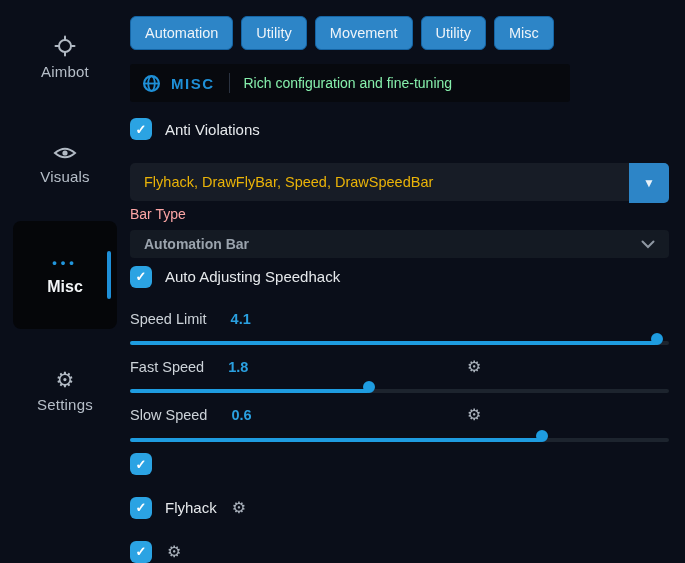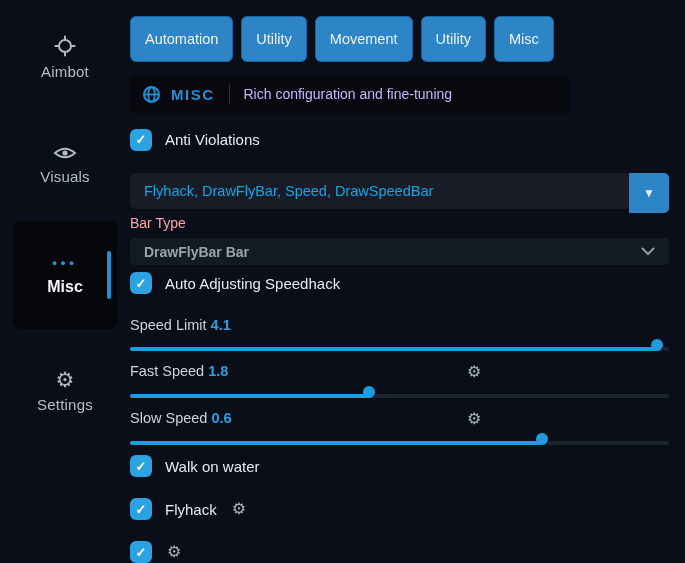--- a/index.html
+++ b/index.html
@@ -25,60 +25,60 @@
     position:relative; cursor:pointer;
   }
   .misc-box .dots { color:#2196dd; font-size:13px; font-weight:bold; letter-spacing:4px; }
   .misc-box .lbl { font-size:16px; font-weight:bold; color:#f2f4f6; }
   .misc-box .accent-bar { position:absolute; right:6px; top:30px; width:4px; height:48px; background:#1e8fd8; border-radius:2px; }
   .gear-glyph { font-size:21px; }
   
   .main { width:539px; flex:0 0 539px; padding-top:16px; display:flex; flex-direction:column; }
   .tabs { display:flex; gap:8px; }
   .tab {
-    height:46px; padding:0 14px; background:#2d85c7; border:1px solid #1565a5; border-radius:6px;
+    height:34px; padding:0 14px; background:#2d85c7; border:1px solid #1565a5; border-radius:6px;
     color:#eef4f9; font-size:14.5px; display:flex; align-items:center; cursor:pointer;
   }
   .header-bar {
     margin-top:14px; width:440px; height:40px; background:#07090e; border-radius:3px;
     display:flex; align-items:center; padding:0 12px; gap:10px;
   }
   .header-bar .title { color:#1f8fd6; font-weight:bold; font-size:15px; letter-spacing:1.5px; }
   .header-bar .divider { width:1px; height:20px; background:#2a3240; margin:0 4px; }
-  .header-bar .subtitle { color:#c4b5fd; font-size:14px; }
+  .header-bar .subtitle { color:#86efac; font-size:14px; }
   
   .chk-row { display:flex; align-items:center; gap:13px; height:24px; cursor:pointer; }
   .chk {
     width:22px; height:22px; background:#2ba3e3; border-radius:6px; flex:0 0 22px;
     display:flex; align-items:center; justify-content:center; color:#fff; font-size:13px; font-weight:bold;
   }
   .chk-row .lbl { font-size:15px; color:#e6e9ec; }
   .inline-gear { color:#aab2bc; font-size:16px; line-height:1; margin-left:2px; cursor:pointer; }
   .row-anti { margin-top:16px; }
   
   .multiselect {
     margin-top:22px; height:40px; background:#171c26; border-radius:5px; display:flex; align-items:center;
     position:relative; cursor:pointer;
   }
-  .multiselect .val { font-size:14.5px; color:#0ea5e9; padding-left:14px; }
+  .multiselect .val { font-size:14.5px; color:#eab308; padding-left:14px; }
   .ms-btn {
     position:absolute; right:0; top:0; width:40px; height:40px; background:#2d85c7;
     border-radius:0 5px 5px 0; display:flex; align-items:center; justify-content:center;
     color:#e8f1f8; font-size:12px; cursor:pointer;
   }
   .field-label { margin-top:5px; font-size:14px; color:#fca5a5; height:18px; display:flex; align-items:center; }
   .select {
     margin-top:7px; height:30px; background:#141a23; border-radius:4px; display:flex; align-items:center;
     justify-content:space-between; padding:0 14px; cursor:pointer;
   }
   .select .val { font-size:14px; font-weight:bold; color:#9aa3ad; }
   .select .chev { color:#8f98a3; }
   .row-auto { margin-top:7px; }
   
-  .slider-label { height:18px; display:flex; align-items:center; gap:4px; position:relative; }
+  .slider-label { height:18px; display:flex; align-items:center; gap:24px; position:relative; }
   .slider-label .lbl { font-size:14.5px; color:#cdd3d9; }
   .slider-label .val { font-size:14.5px; font-weight:bold; color:#2aa0e0; }
   .slider-label .gear-abs { position:absolute; left:335px; top:1px; }
   .lbl-speedlimit { margin-top:22px; }
   .lbl-fast, .lbl-slow { margin-top:7px; }
   .slider { margin-top:6px; height:19px; position:relative; cursor:pointer; }
   .slider .track { position:absolute; left:0; right:0; top:8px; height:4px; background:#1d242e; border-radius:2px; }
   .slider .fill { position:absolute; left:0; top:8px; height:4px; background:#1e9ce0; border-radius:2px; }
   .slider .thumb {
     position:absolute; top:0; width:7px; height:7px; border:6px solid #1e9ce0; border-radius:50%;
@@ -162,21 +162,21 @@
   <div class="multiselect">
     <span class="val">Flyhack, DrawFlyBar, Speed, DrawSpeedBar</span>
     <span class="ms-btn">
       <span>▼</span>
     </span>
   </div>
 
   <div class="field-label">Bar Type</div>
 
   <div class="select">
-    <span class="val">DrawFlyBar Bar</span>
+    <span class="val">Automation Bar</span>
     <span class="chev">
       <svg width="14" height="9" viewBox="0 0 14 9" fill="none" stroke="#8f98a3" stroke-width="2" stroke-linecap="round">
         <polyline points="1.5,1.5 7,7 12.5,1.5"></polyline>
       </svg>
     </span>
   </div>
 
   <div class="chk-row row-auto">
     <span class="chk">✓</span>
     <span class="lbl">Auto Adjusting Speedhack</span>
@@ -209,21 +209,20 @@
     <span class="inline-gear gear-abs">⚙</span>
   </div>
   <div class="slider">
     <div class="track"></div>
     <div class="fill" style="width: 76.4%;"></div>
     <div class="thumb" style="left: 76.4%;"></div>
   </div>
 
   <div class="chk-row row-walk">
     <span class="chk">✓</span>
-    <span class="lbl">Walk on water</span>
   </div>
 
   <div class="chk-row row-flyhack">
     <span class="chk">✓</span>
     <span class="lbl">Flyhack</span>
     <span class="inline-gear">⚙</span>
   </div>
 
   <div class="chk-row row-disable">
     <span class="chk">✓</span>

